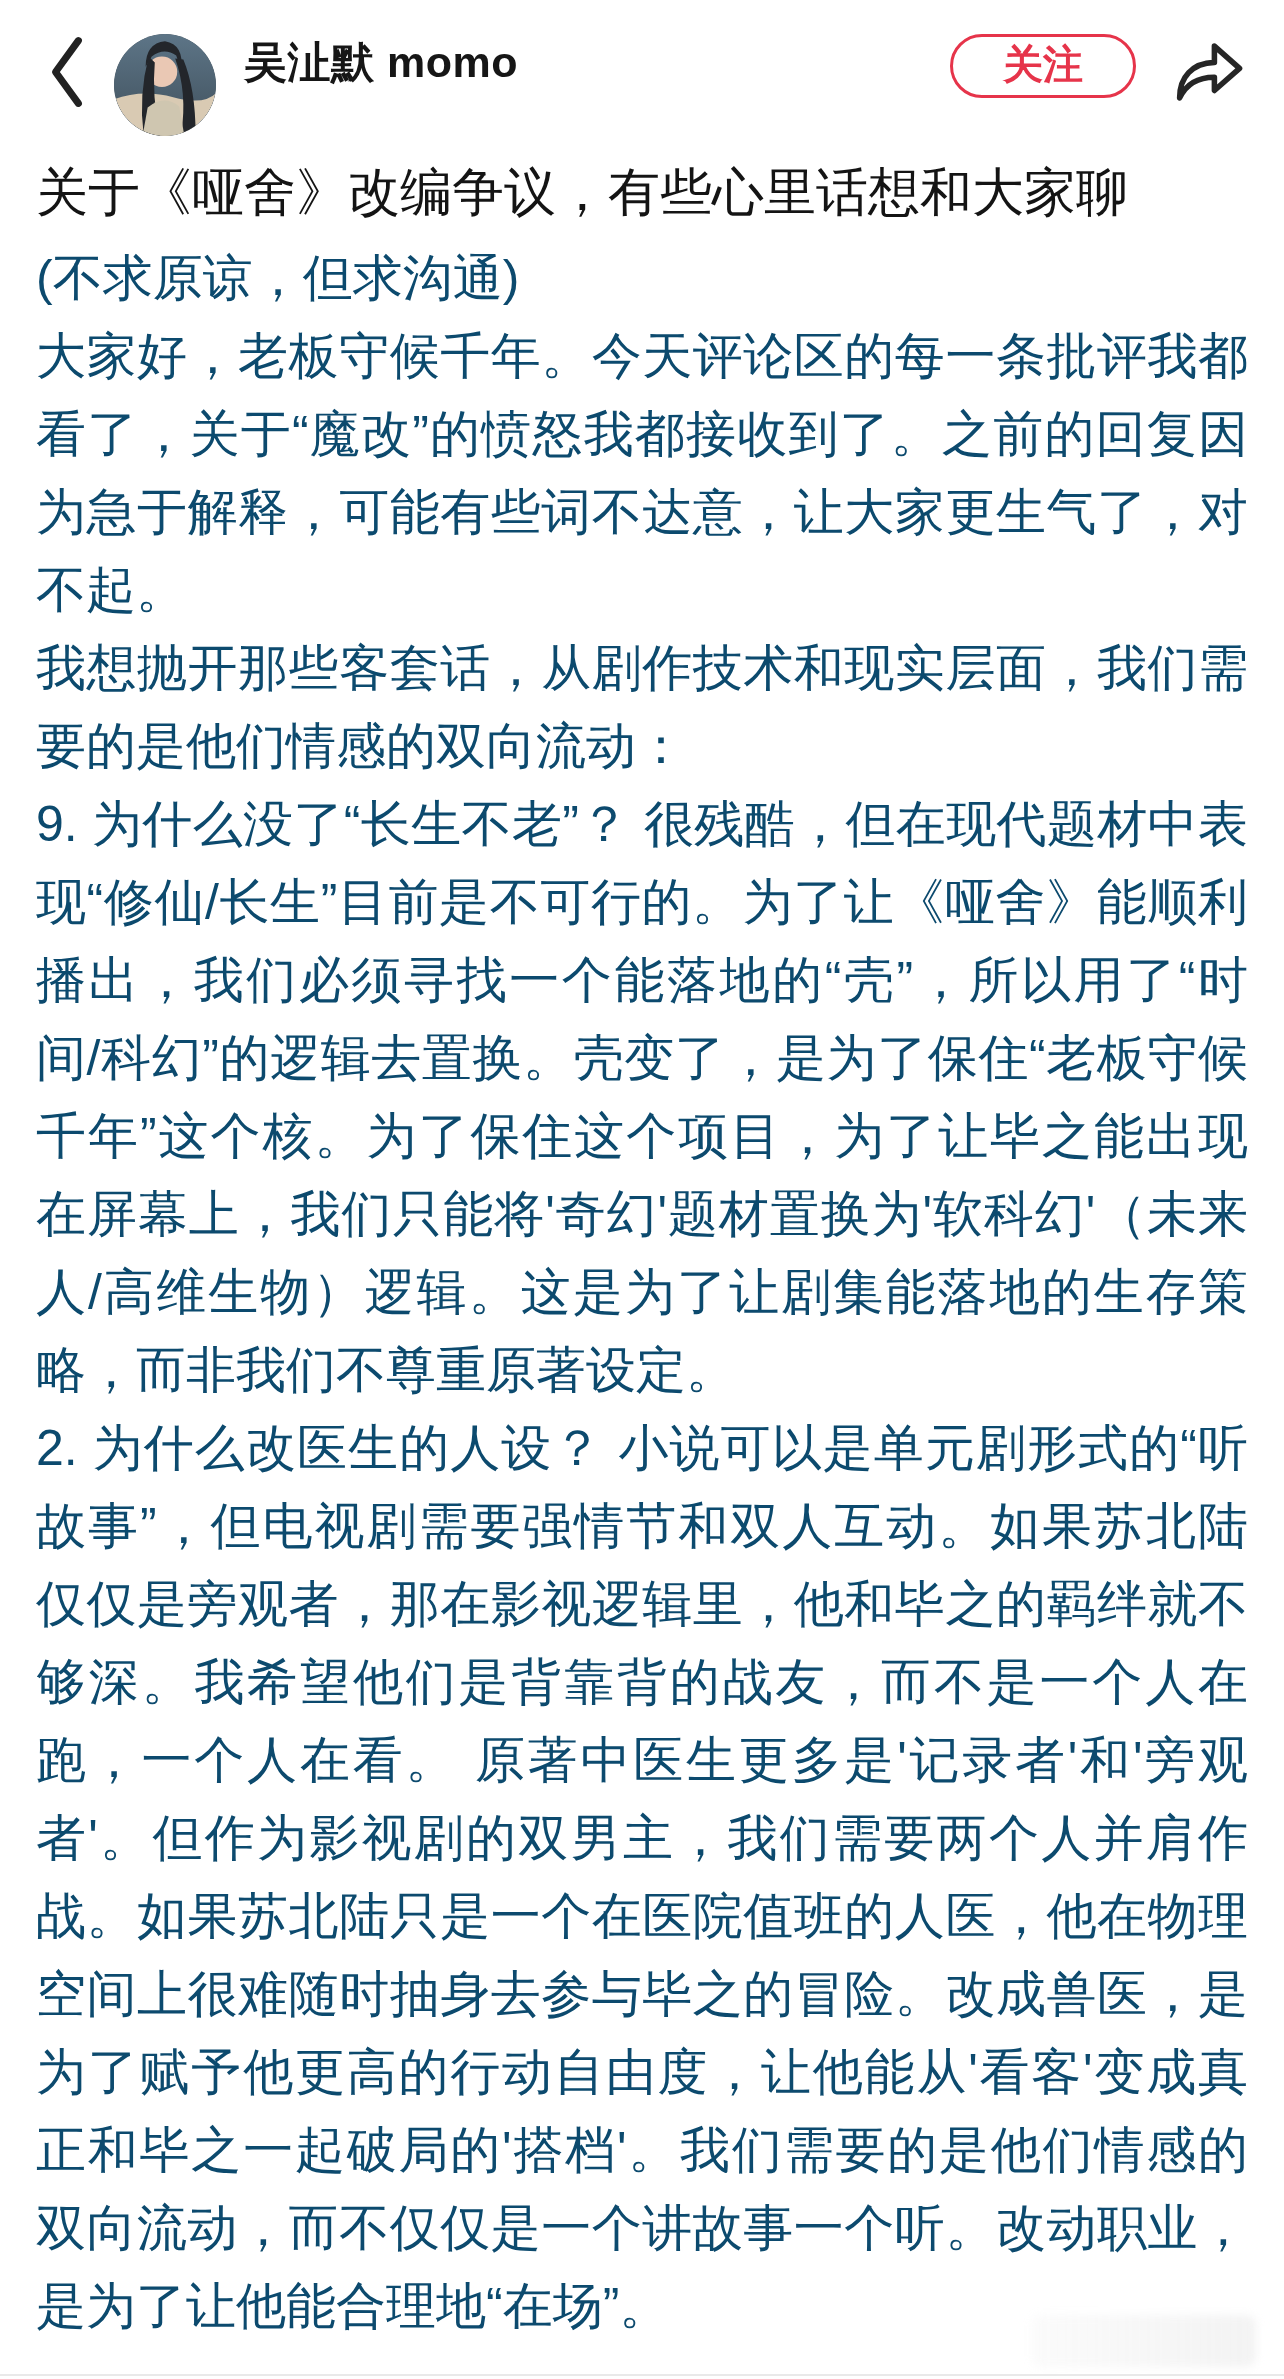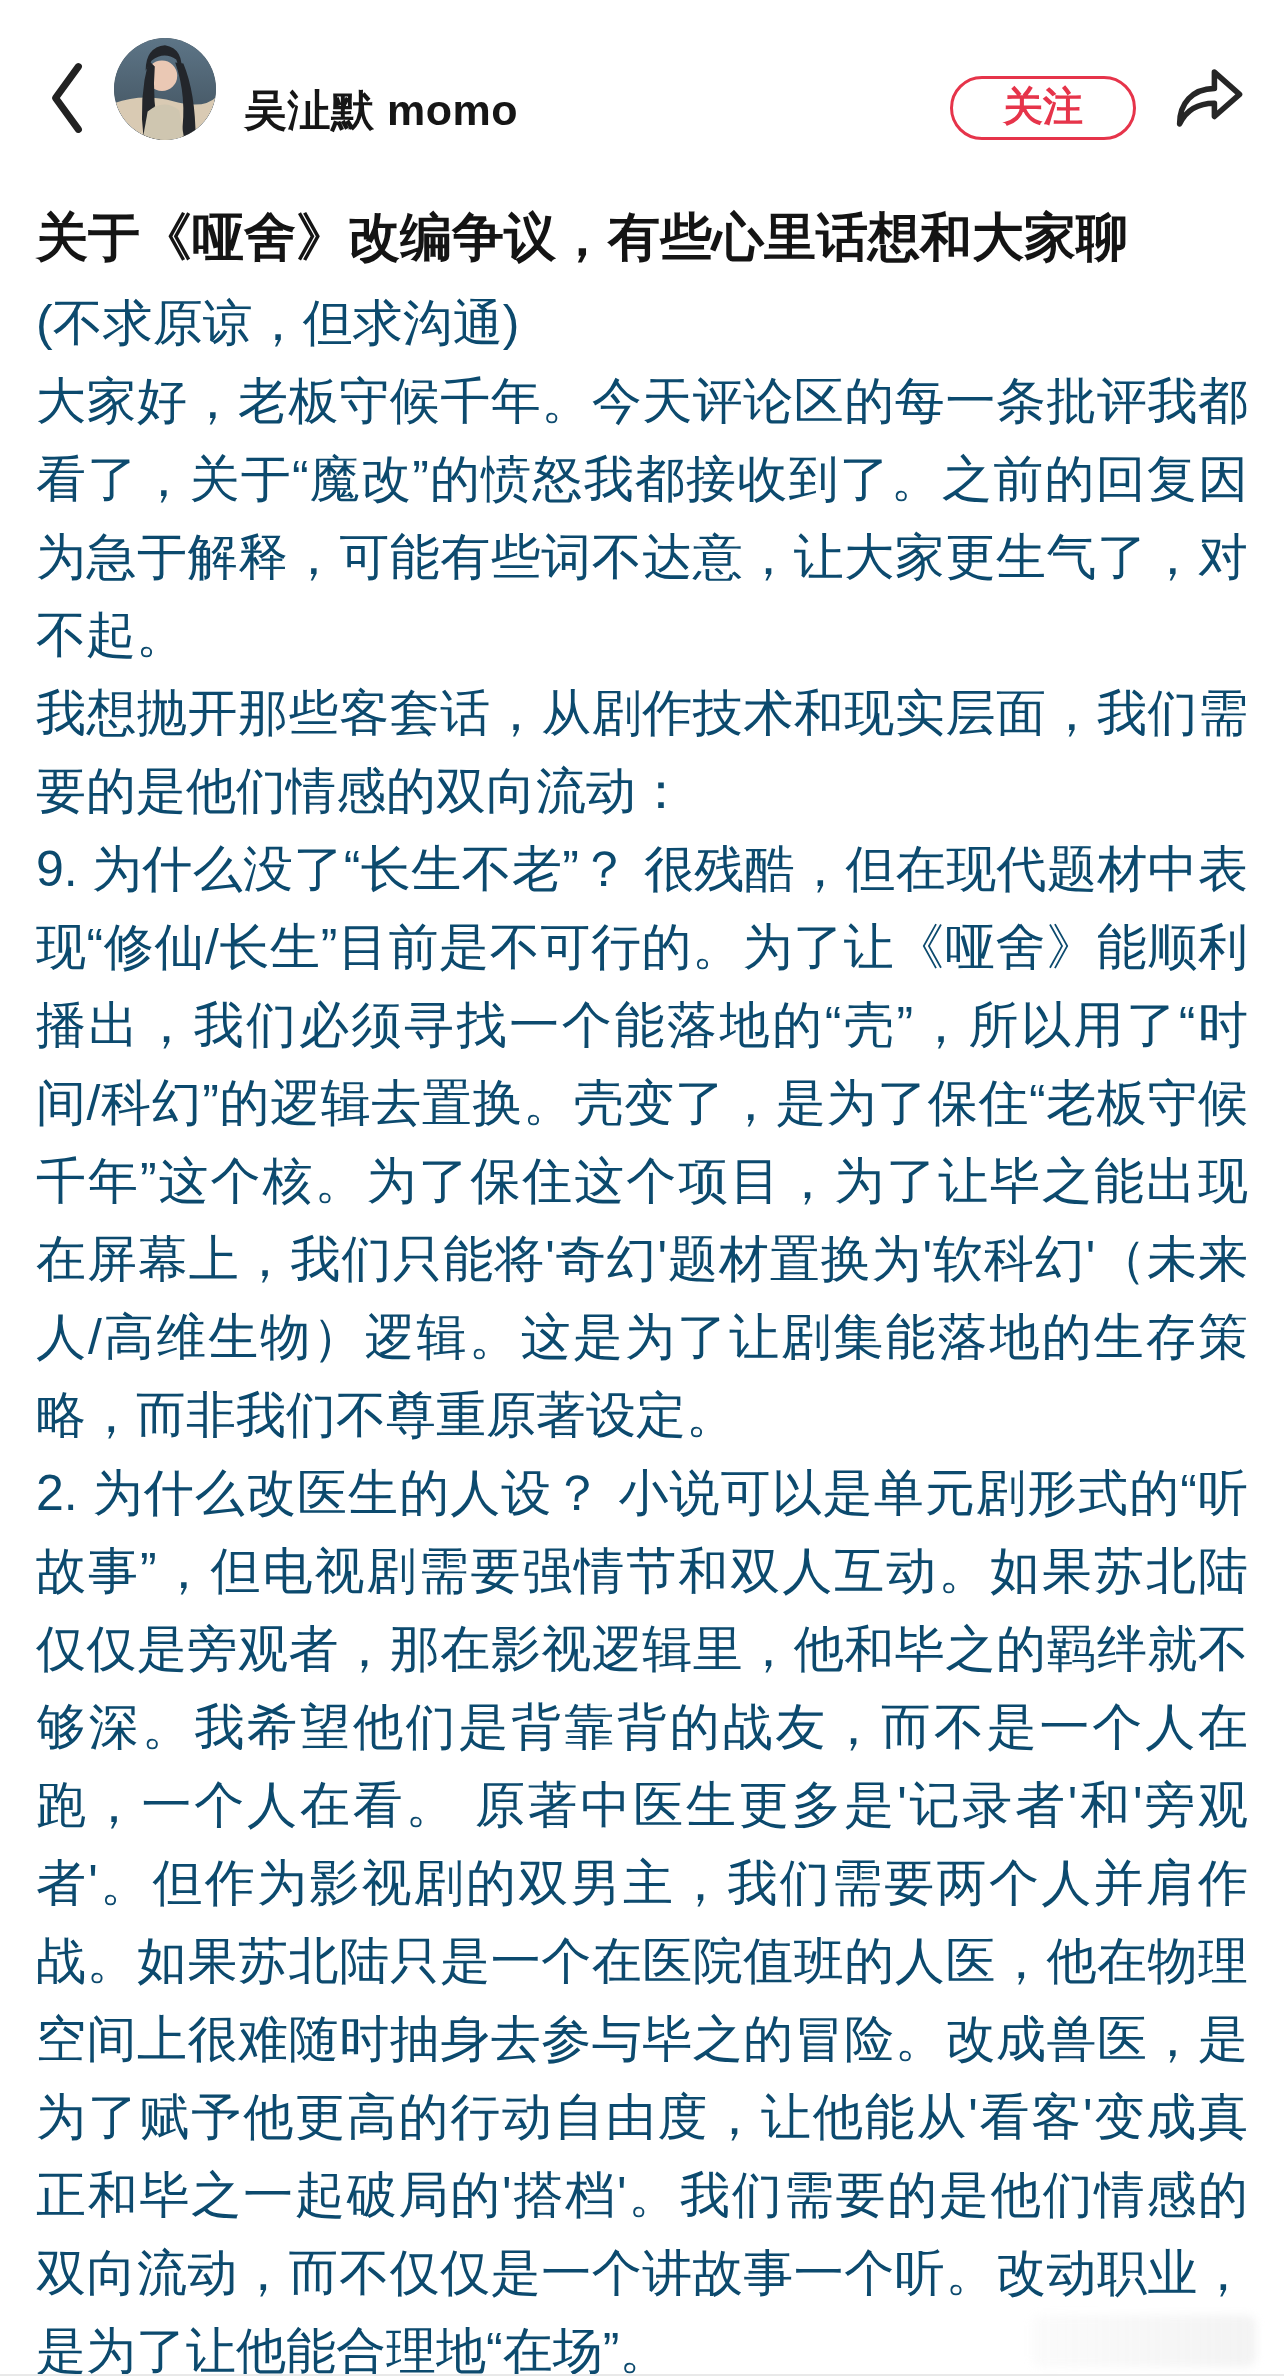--- a/index.html
+++ b/index.html
@@ -10,21 +10,21 @@
   .page {
     position: relative;
     width: 1284px;
     height: 2379px;
     background: #ffffff;
     overflow: hidden;
   }
   
   .header {
     display: flex;
-    align-items: flex-end;
+    align-items: flex-start;
     padding: 34px 40px 0 46px;
     height: 106px;
   }
   .back-btn {
     width: 40px;
     height: 80px;
     display: flex;
     align-items: center;
     justify-content: center;
     cursor: pointer;
@@ -72,24 +72,24 @@
     width: 74px;
     height: 80px;
     display: flex;
     align-items: center;
     justify-content: center;
     cursor: pointer;
     flex: 0 0 auto;
   }
   
   .post-title {
-    margin: 64px 36px 0 36px;
+    margin: 19px 36px 0 36px;
     font-size: 52px;
     line-height: 66px;
-    font-weight: 700;
+    font-weight: 400;
     color: #141414;
   }
   .post-body {
     margin: 14px 36px 0 36px;
     font-size: 50px;
     line-height: 78px;
     color: #0c4a6e;
     text-align: justify;
   }
   .post-body p { margin: 0; padding: 0; }

